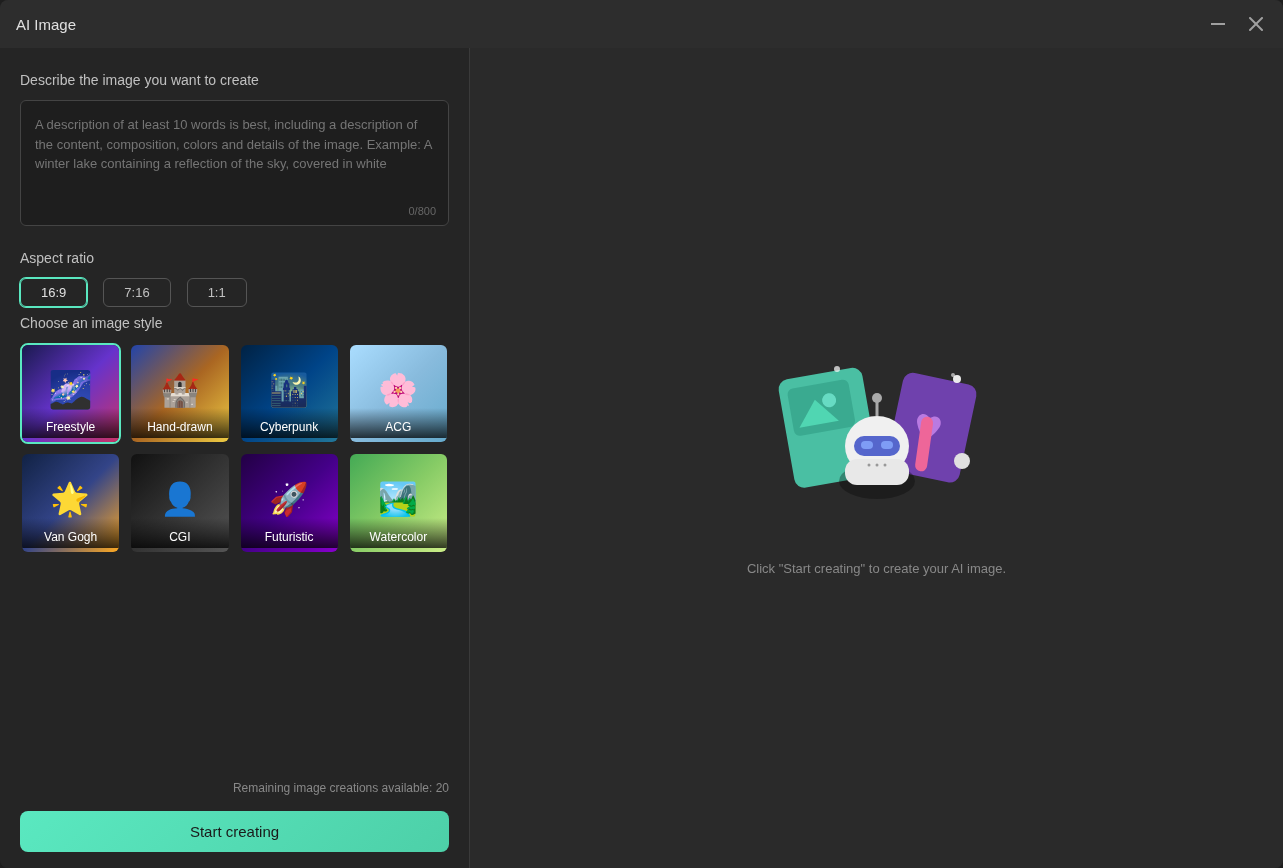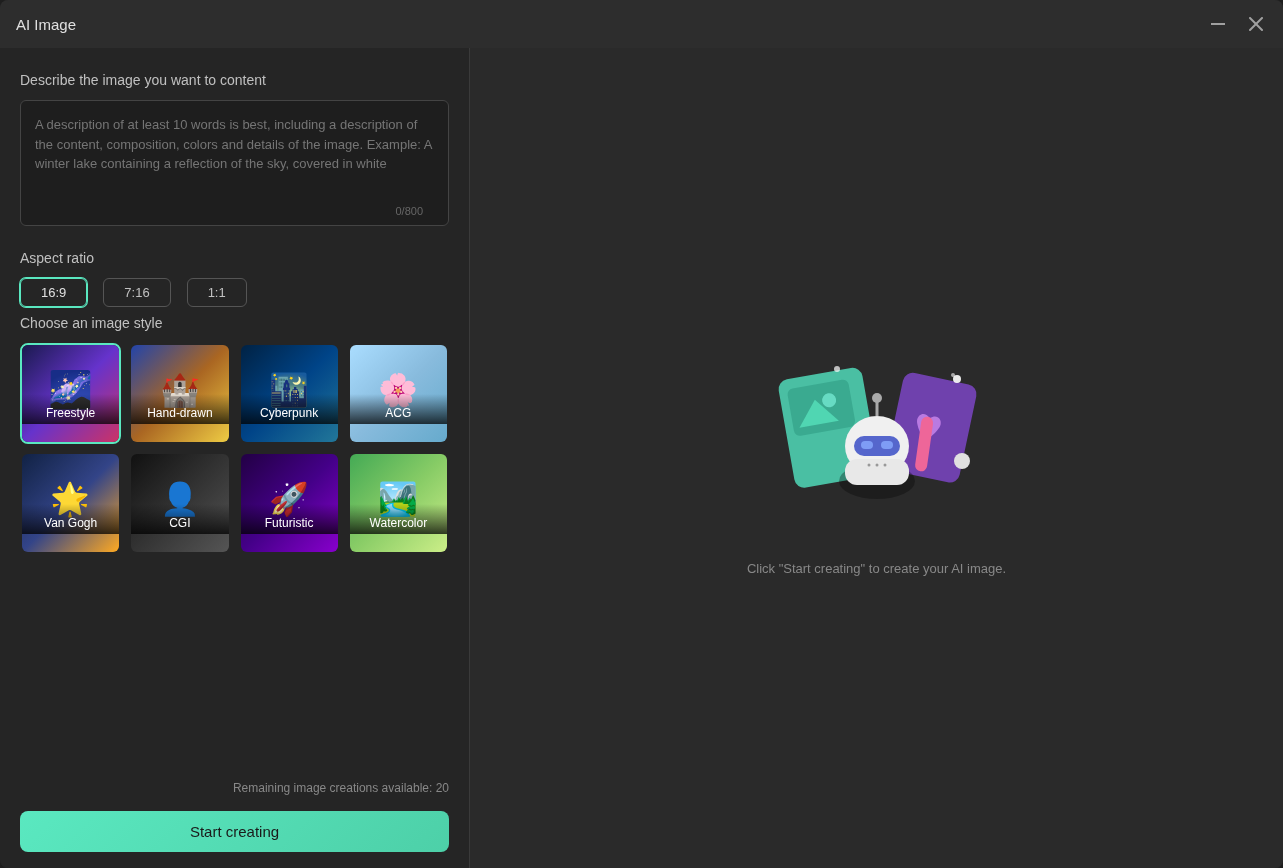--- a/index.html
+++ b/index.html
@@ -99,21 +99,21 @@
       line-height: 1.5;
       padding: 14px 14px 28px 14px;
       resize: none;
       outline: none;
       font-family: inherit;
     }
 
     .char-count {
       position: absolute;
       bottom: 8px;
-      right: 25px;
+      right: 12px;
       font-size: 11px;
       color: #666;
       margin-left: 42px;
     }
 
     
     .aspect-ratio-section {
       margin-bottom: 8px;
     }
 
@@ -171,21 +171,21 @@
       width: 100%;
       height: 100%;
       display: flex;
       align-items: center;
       justify-content: center;
       font-size: 28px;
     }
 
     .style-card-label {
       position: absolute;
-      bottom: 18px;
+      bottom: 4px;
       left: 0;
       right: 0;
       background: linear-gradient(transparent, rgba(0,0,0,0.75));
       color: #fff;
       font-size: 12px;
       text-align: center;
       padding: 12px 4px 4px 4px;
     }
 
     
@@ -366,21 +366,21 @@
         </svg>
       </button>
     </div>
   </div>
 
   <div class="main-content">
 
     <div class="left-panel">
 
       <div>
-        <div class="section-label">Describe the image you want to content</div>
+        <div class="section-label">Describe the image you want to create</div>
         <div class="textarea-wrapper">
           <textarea class="desc-textarea" placeholder="A description of at least 10 words is best, including a description of the content, composition, colors and details of the image. Example: A winter lake containing a reflection of the sky, covered in white" style=""></textarea>
           <span class="char-count">0/800</span>
         </div>
       </div>
 
       <div class="aspect-ratio-section">
         <div class="section-label">Aspect ratio</div>
         <div class="aspect-buttons">
           <button class="aspect-btn active">16:9</button>

